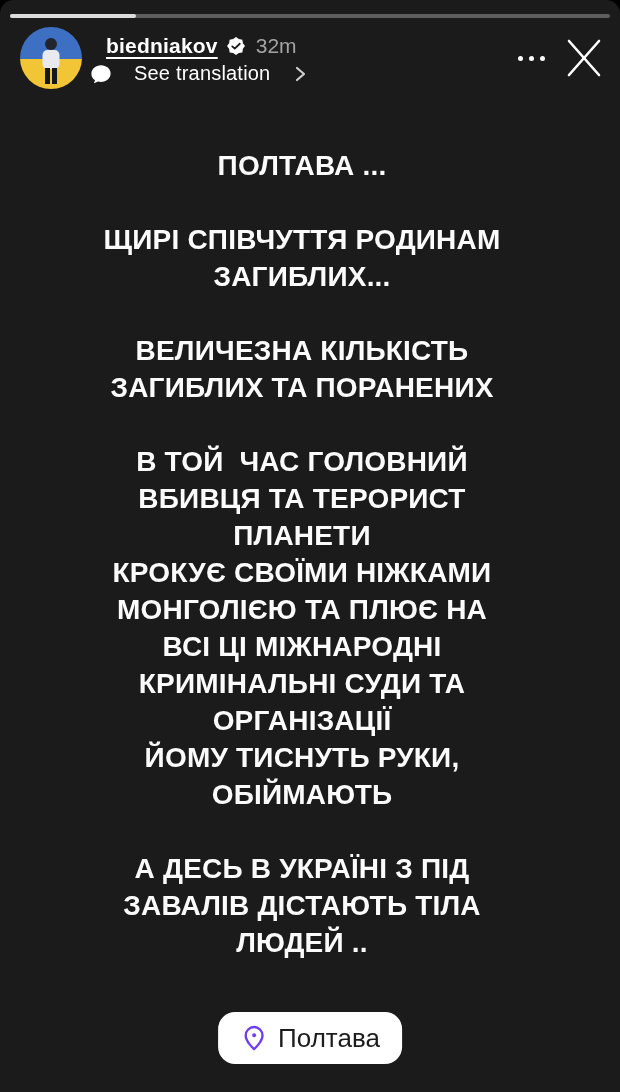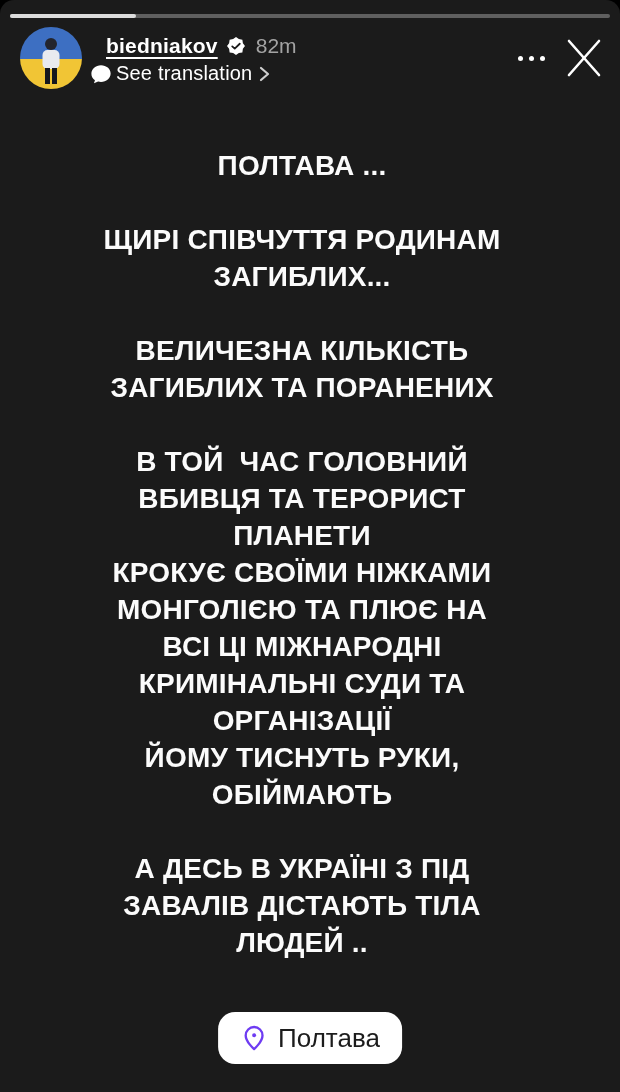--- a/index.html
+++ b/index.html
@@ -13,21 +13,21 @@
   .progress-fill{height:4px;background:#dcdcdc;border-radius:2px;}
 
   
   .avatar{position:absolute;left:20px;top:27px;width:62px;height:62px;border-radius:50%;
     background:linear-gradient(180deg,#3d6fc2 0%,#3d6fc2 52%,#f1c535 52%,#f1c535 100%);
     display:flex;align-items:center;justify-content:center;overflow:hidden;}
   .user-line{position:absolute;left:90px;top:33px;display:flex;align-items:center;gap:9px;height:26px;margin-left:16px;}
   .username{color:#fff;font-size:21px;font-weight:700;text-decoration:underline;
     text-underline-offset:4px;text-decoration-thickness:1.5px;letter-spacing:.2px;}
   .timestamp{color:#a3a3a3;font-size:21px;font-weight:400;margin-left:2px;}
-  .trans-line{position:absolute;left:90px;top:60px;display:flex;align-items:center;gap:4px;height:27px;}
+  .trans-line{position:absolute;left:90px;top:60px;display:flex;align-items:center;gap:22px;height:27px;}
   .trans-label{color:#fff;font-size:20px;font-weight:400;letter-spacing:.2px;}
   .icon{display:inline-flex;align-items:center;justify-content:center;}
 
   
   .more-btn{position:absolute;right:66px;top:44px;width:46px;height:28px;display:flex;
     align-items:center;justify-content:center;gap:6px;background:none;border:none;cursor:pointer;padding:0;}
   .dot{width:5px;height:5px;border-radius:50%;background:#fff;display:inline-block;}
   .close-btn{position:absolute;right:14px;top:36px;width:44px;height:44px;display:flex;
     align-items:center;justify-content:center;background:none;border:none;cursor:pointer;padding:0;}
 
@@ -63,21 +63,21 @@
   </div>
 
   <div class="user-line">
     <span class="username">biedniakov</span>
     <span class="icon">
       <svg width="18" height="18" viewBox="0 0 24 24">
         <polygon fill="#ffffff" points="24,12 21.2,15.8 20.5,20.5 15.8,21.2 12,24 8.2,21.2 3.5,20.5 2.8,15.8 0,12 2.8,8.2 3.5,3.5 8.2,2.8 12,0 15.8,2.8 20.5,3.5 21.2,8.2"></polygon>
         <path d="M7 12.5l3.3 3L17 9" fill="none" stroke="#1b1b1b" stroke-width="2.4" stroke-linecap="round" stroke-linejoin="round"></path>
       </svg>
     </span>
-    <span class="timestamp">82m</span>
+    <span class="timestamp">32m</span>
   </div>
 
   <div class="trans-line">
     <span class="icon">
       <svg width="22" height="22" viewBox="0 0 24 24">
         <path fill="#ffffff" d="M12 2.5C6.2 2.5 1.5 6.6 1.5 11.7c0 2.9 1.5 5.4 3.9 7.1L4.3 22l4.6-1.7c1 .2 2 .4 3.1.4 5.8 0 10.5-4.1 10.5-9.2S17.8 2.5 12 2.5z"></path>
       </svg>
     </span>
     <span class="trans-label">See translation</span>
     <span class="icon">

